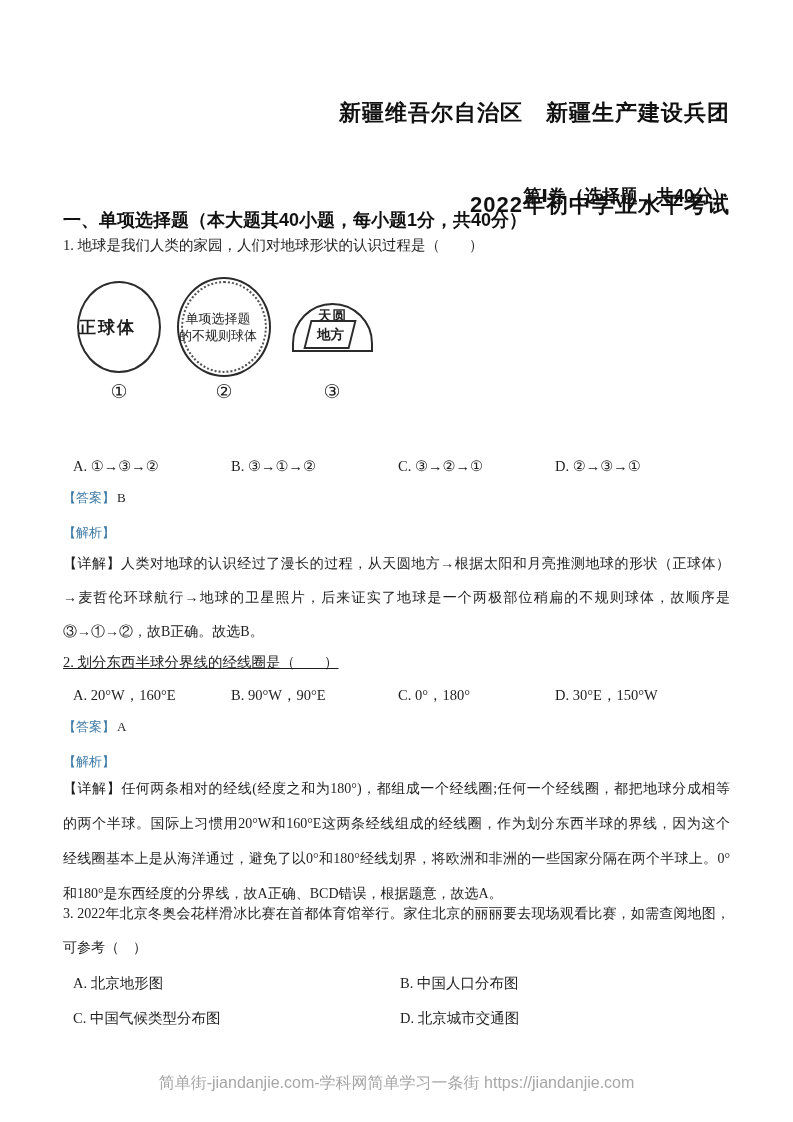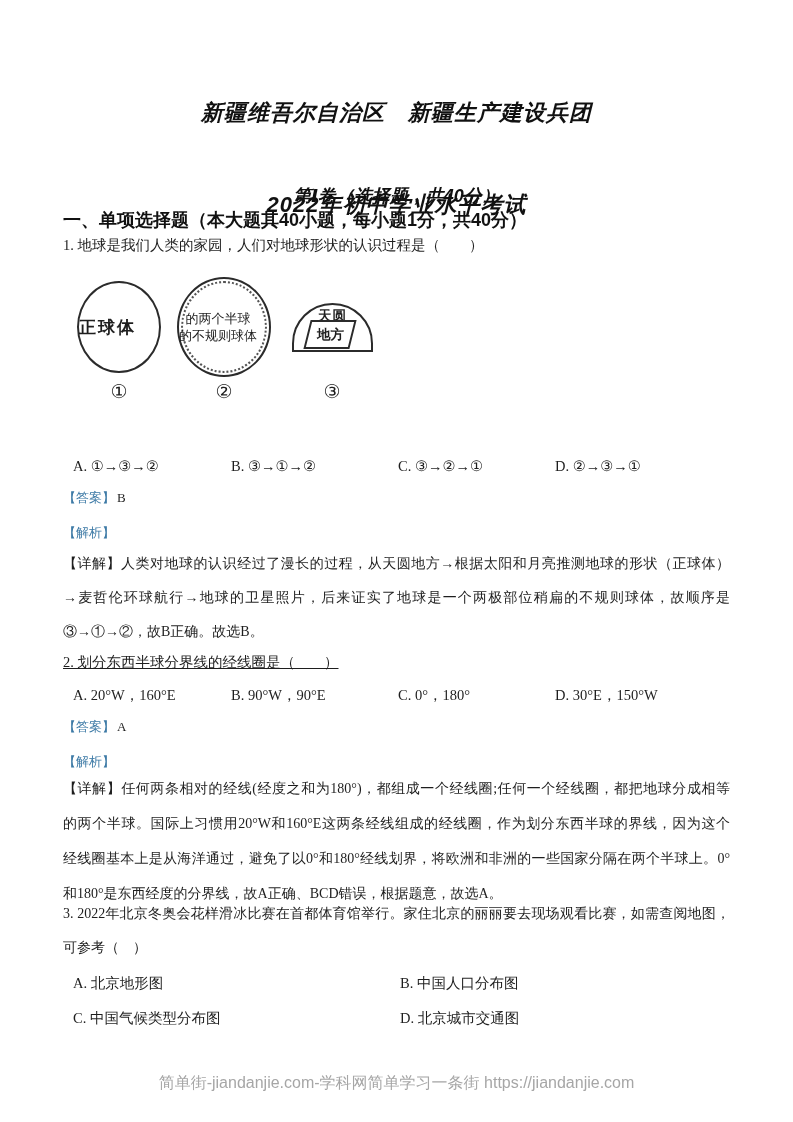--- a/index.html
+++ b/index.html
@@ -1,20 +1,20 @@
 <!DOCTYPE html>
 <html><head>
 <meta charset="utf-8">
 <style>
   html,body{margin:0;padding:0;background:#ffffff;}
   .page{position:relative;width:793px;height:1122px;background:#ffffff;overflow:hidden;
         font-family:"Liberation Serif","DejaVu Serif",serif;color:#1e1e1e;}
   .content{position:absolute;left:63px;top:0;width:667px;height:100%;}
   .abs{position:absolute;left:0;width:100%;}
-  .t-center{text-align:center;font-style:italic;}
+  .t-center{text-align:right;}
   .hdr1{font-family:"Liberation Sans","DejaVu Sans",sans-serif;font-weight:bold;font-size:22px;line-height:34px;letter-spacing:1px;color:#111;}
   .hdr2{font-family:"Liberation Sans","DejaVu Sans",sans-serif;font-weight:bold;font-size:18px;line-height:28px;color:#111;}
   .body-line{font-size:14.5px;line-height:28px;}
   .detail{font-size:14px;}
   .detail .line{line-height:34px;}
   .detail.q2 .line{line-height:35px;}
   .line.full{text-align:justify;text-align-last:justify;}
   .opt-row{height:30px;line-height:30px;font-size:14.5px;position:absolute;width:100%;}
   .opt{position:absolute;white-space:nowrap;}
   .opt.c1{left:10px;} .opt.c2{left:168px;} .opt.c3{left:335px;} .opt.c4{left:492px;}
@@ -53,21 +53,21 @@
     <div class="abs hdr2" style="top:206px;">一、单项选择题（本大题其40小题，每小题1分，共40分）</div>
 
     <div class="abs body-line" style="top:231px;">1. 地球是我们人类的家园，人们对地球形状的认识过程是（　　）</div>
 
     <div class="figure">
       <div class="ellipse fig1">
         <span>正球体</span>
       </div>
       <div class="ellipse fig2">
         <span class="inner">
-          <span>的两个半球</span><br>
+          <span>单项选择题</span><br>
           <span>的不规则球体</span>
         </span>
       </div>
       <div class="dome">
         <span class="sky">天圆</span>
         <span class="para">
           <span>地方</span>
         </span>
       </div>
       <span class="fig-label fl1">①</span>

